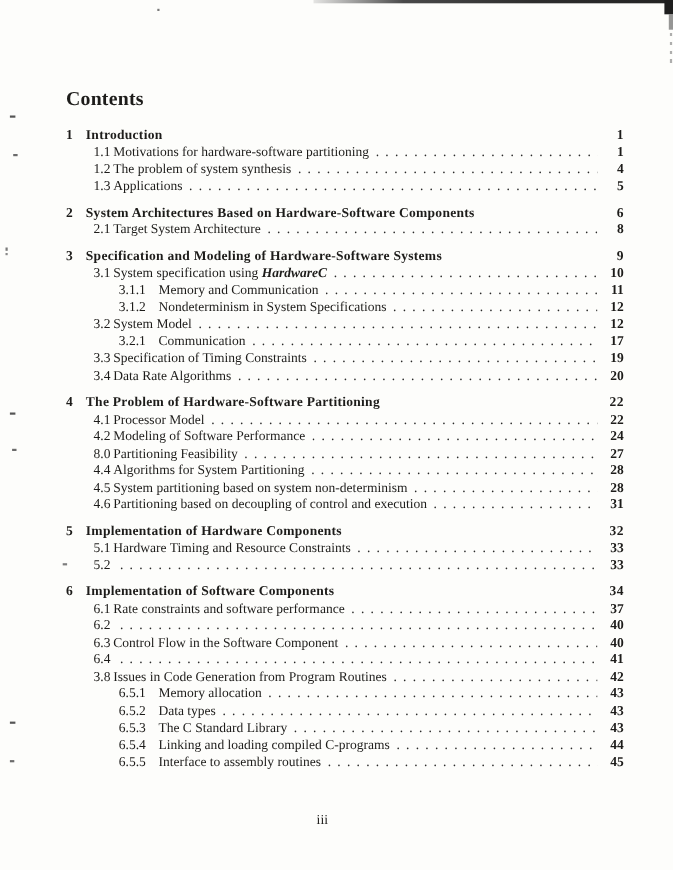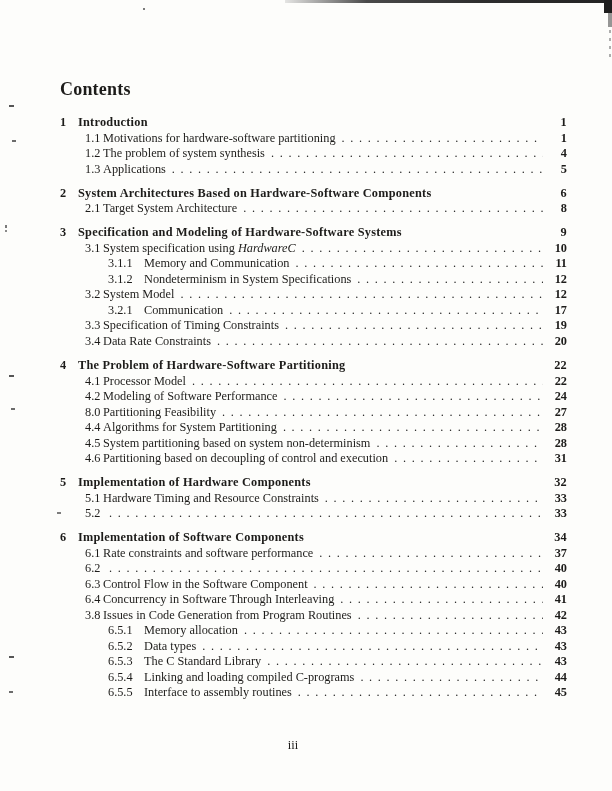--- a/index.html
+++ b/index.html
@@ -65,21 +65,21 @@
   }
   .row.chapter { font-weight: bold; margin-top: 8.7px; letter-spacing: 0.25px; }
   .toc > .row.chapter:first-child { margin-top: 0; }
   .row.section    { padding-left: 25px; }
   .row.subsection { padding-left: 48px; }
   .num { flex: none; }
   .chapter    .num { width: 18px; }
   .section    .num { width: 18px; }
   .subsection .num { width: 36px; }
   .title { flex: none; }
-  .title .em { font-style: italic; font-weight: normal; margin-top: 39px; }
+  .title .em { font-style: italic; font-weight: bold; margin-top: 39px; }
   .leader {
     flex: 1 1 auto; overflow: hidden; white-space: nowrap;
     letter-spacing: 1.3px; margin-left: 6px; color: #2a2a2a;
   }
   .pageno { flex: none; min-width: 24px; text-align: right; padding-left: 5px; font-weight: bold; }
   .footer {
     position: absolute; left: 0; top: 738px; width: 586px;
     text-align: center; font-size: 12.5px; font-weight: normal;
   }
 </style>
@@ -178,21 +178,21 @@
         <span class="pageno">17</span>
       </div>
       <div class="row section">
         <span class="num">3.3</span>
         <span class="title">Specification of Timing Constraints</span>
         <span class="leader">. . . . . . . . . . . . . . . . . . . . . . . . . . . . . . . . . . . . . . . . . . . . . . . . . . . . . . . . . . . . . . . . . . . . . . . . . . . . . . . . . . . . . . . . . . . . . . . . . . . . . . . . . . . . . . </span>
         <span class="pageno">19</span>
       </div>
       <div class="row section">
         <span class="num">3.4</span>
-        <span class="title">Data Rate Constraints</span>
+        <span class="title">Data Rate Algorithms</span>
         <span class="leader">. . . . . . . . . . . . . . . . . . . . . . . . . . . . . . . . . . . . . . . . . . . . . . . . . . . . . . . . . . . . . . . . . . . . . . . . . . . . . . . . . . . . . . . . . . . . . . . . . . . . . . . . . . . . . . </span>
         <span class="pageno">20</span>
       </div>
       <div class="row chapter">
         <span class="num">4</span>
         <span class="title">The Problem of Hardware-Software Partitioning</span>
         <span class="leader"></span>
         <span class="pageno">22</span>
       </div>
       <div class="row section">
@@ -266,21 +266,20 @@
         <span class="pageno">40</span>
       </div>
       <div class="row section">
         <span class="num">6.3</span>
         <span class="title">Control Flow in the Software Component</span>
         <span class="leader">. . . . . . . . . . . . . . . . . . . . . . . . . . . . . . . . . . . . . . . . . . . . . . . . . . . . . . . . . . . . . . . . . . . . . . . . . . . . . . . . . . . . . . . . . . . . . . . . . . . . . . . . . . . . . . </span>
         <span class="pageno">40</span>
       </div>
       <div class="row section">
         <span class="num">6.4</span>
-        <span class="title">Concurrency in Software Through Interleaving</span>
         <span class="leader">. . . . . . . . . . . . . . . . . . . . . . . . . . . . . . . . . . . . . . . . . . . . . . . . . . . . . . . . . . . . . . . . . . . . . . . . . . . . . . . . . . . . . . . . . . . . . . . . . . . . . . . . . . . . . . </span>
         <span class="pageno">41</span>
       </div>
       <div class="row section">
         <span class="num">3.8</span>
         <span class="title">Issues in Code Generation from Program Routines</span>
         <span class="leader">. . . . . . . . . . . . . . . . . . . . . . . . . . . . . . . . . . . . . . . . . . . . . . . . . . . . . . . . . . . . . . . . . . . . . . . . . . . . . . . . . . . . . . . . . . . . . . . . . . . . . . . . . . . . . . </span>
         <span class="pageno">42</span>
       </div>
       <div class="row subsection">

